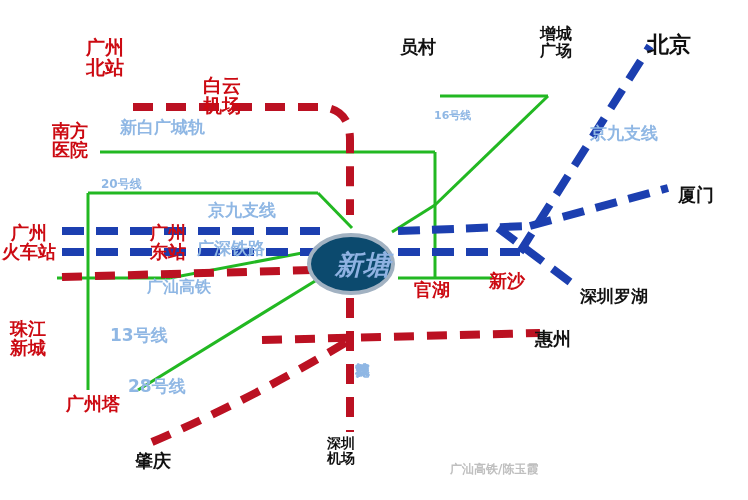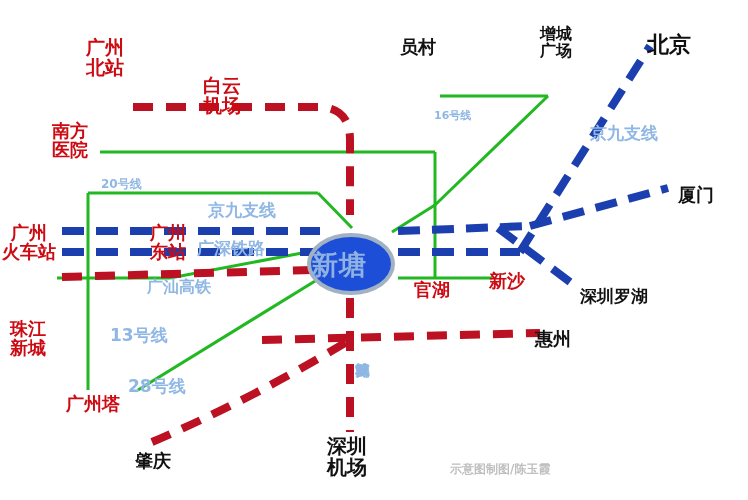--- a/index.html
+++ b/index.html
@@ -18,23 +18,23 @@
   }
   .lbl-station-red{color:#cc0a12;}
   .lbl-station-black{color:#111111;}
   .lbl-line-blue{color:#8fb7e4;}
   .credit{color:#bfbfbf;font-weight:bold;font-size:12px;}
   .hub{
     position:absolute;
     width:88px;height:62px;
     border:4px solid #a2b2c2;
     border-radius:50%;
-    background:#1d4ed8;
+    background:#0c4a6e;
     box-sizing:border-box;
-    display:flex;align-items:center;justify-content:flex-start;
+    display:flex;align-items:center;justify-content:flex-end;font-style:italic;
   }
   .hub-text{
     color:#8fb2e2;
     font-size:27px;
     font-weight:bold;
     letter-spacing:1px;
     line-height:1;
   }
   .vert{
     writing-mode:vertical-rl;
@@ -137,23 +137,24 @@
   <div class="lbl lbl-station-black" style="left:647px;top:33px;font-size:22px;">北京</div>
 
   <div class="lbl lbl-station-black" style="left:678px;top:186px;font-size:18px;">厦门</div>
 
   <div class="lbl lbl-station-black" style="left:580px;top:288px;font-size:17px;">深圳罗湖</div>
 
   <div class="lbl lbl-station-black" style="left:535px;top:330px;font-size:18px;">惠州</div>
 
   <div class="lbl lbl-station-black" style="left:135px;top:452px;font-size:18px;">肇庆</div>
 
-  <div class="lbl lbl-station-black" style="left:327px;top:436px;font-size:20px;text-align:center;">深圳
+  <div class="lbl lbl-station-black" style="left:327px;top:436px;font-size:14px;text-align:center;">深圳
 机场</div>
 
+  <div class="lbl lbl-line-blue" style="left:120px;top:119px;font-size:17px;">新白广城轨</div>
 
   <div class="lbl lbl-line-blue" style="left:101px;top:178px;font-size:12px;">20号线</div>
 
   <div class="lbl lbl-line-blue" style="left:208px;top:202px;font-size:17px;">京九支线</div>
 
   <div class="lbl lbl-line-blue" style="left:197px;top:240px;font-size:17px;">广深铁路</div>
 
   <div class="lbl lbl-line-blue" style="left:147px;top:279px;font-size:16px;">广汕高铁</div>
 
   <div class="lbl lbl-line-blue" style="left:110px;top:327px;font-size:17px;">13号线</div>
@@ -163,15 +164,15 @@
   <div class="lbl lbl-line-blue" style="left:434px;top:110px;font-size:11px;">16号线</div>
 
   <div class="lbl lbl-line-blue" style="left:590px;top:125px;font-size:17px;">京九支线</div>
 
   <div class="lbl lbl-line-blue vert" style="left:356px;top:352px;font-size:14px;">穗莞深城轨</div>
 
   <div class="hub" style="left:307px;top:233px;">
     <span class="hub-text">新塘</span>
   </div>
 
-  <div class="lbl credit" style="left:450px;top:463px;">示意图制图/陈玉霞</div>
+  <div class="lbl credit" style="left:450px;top:463px;">广汕高铁/陈玉霞</div>
 
 </div>
 
 </body></html>

